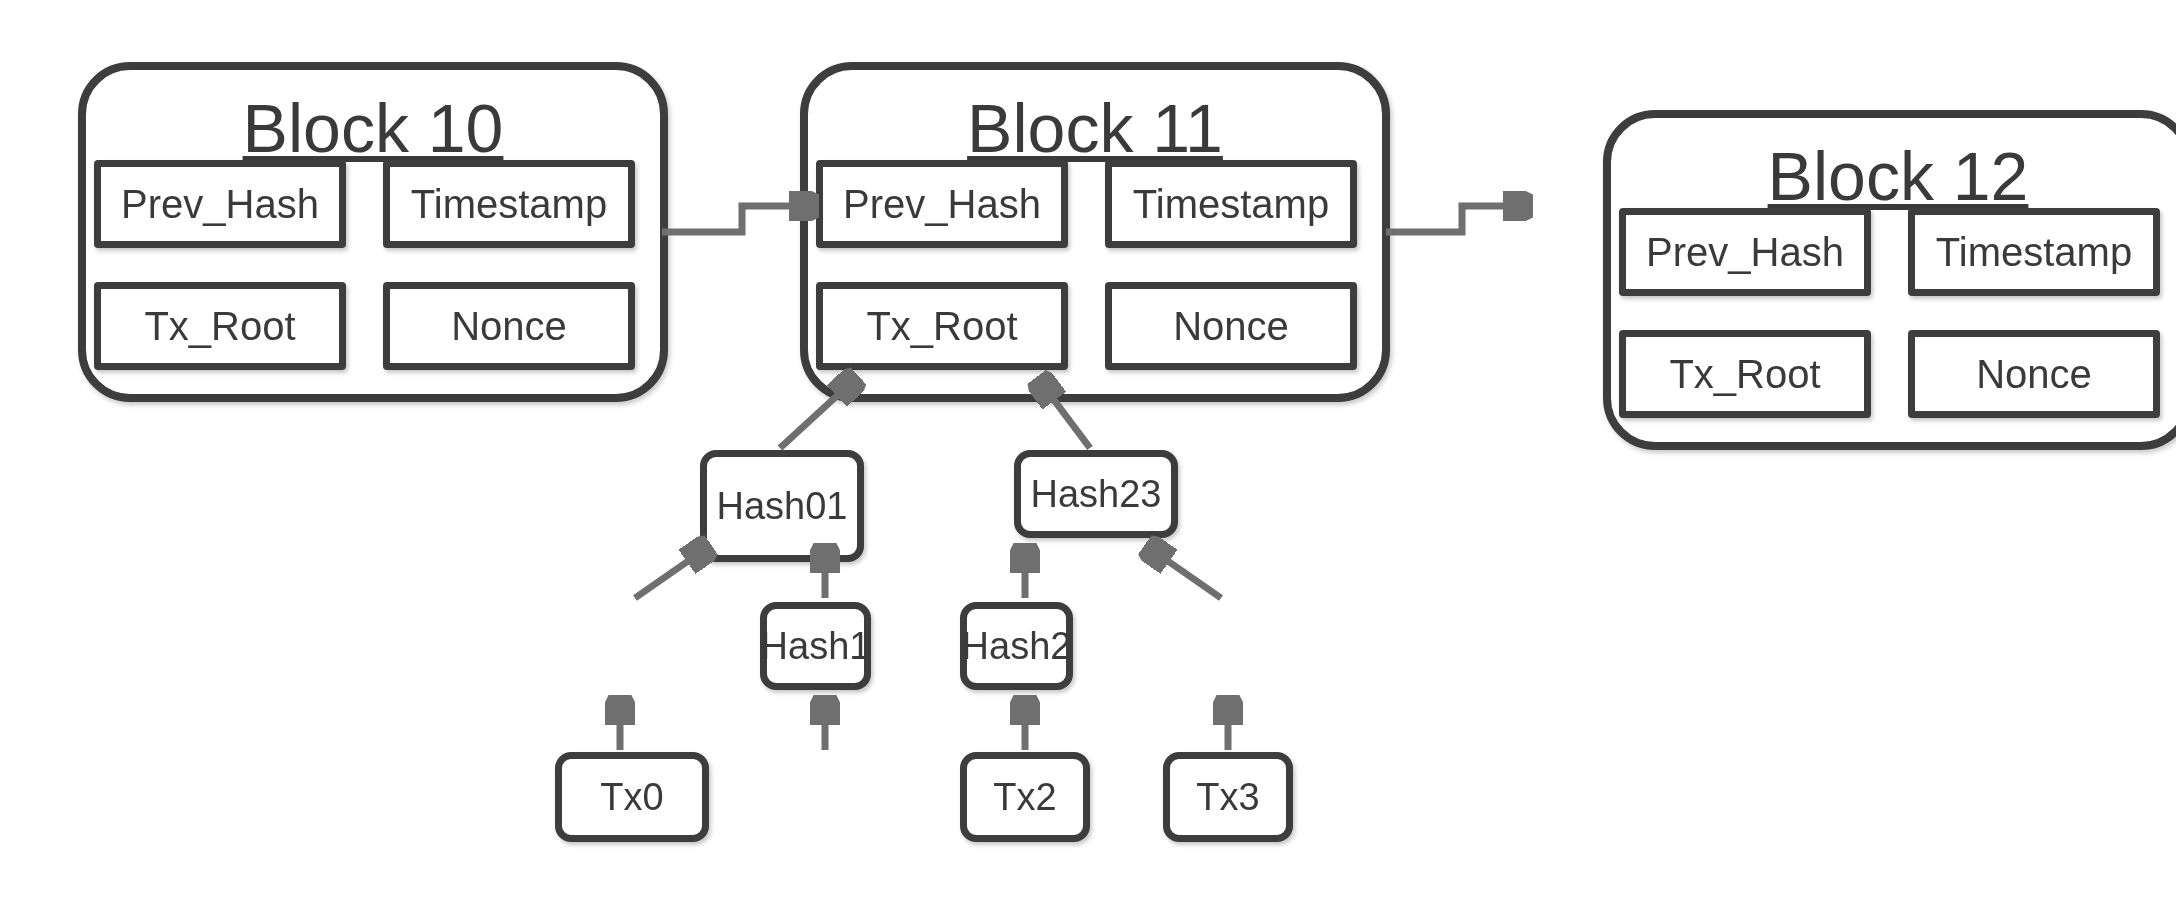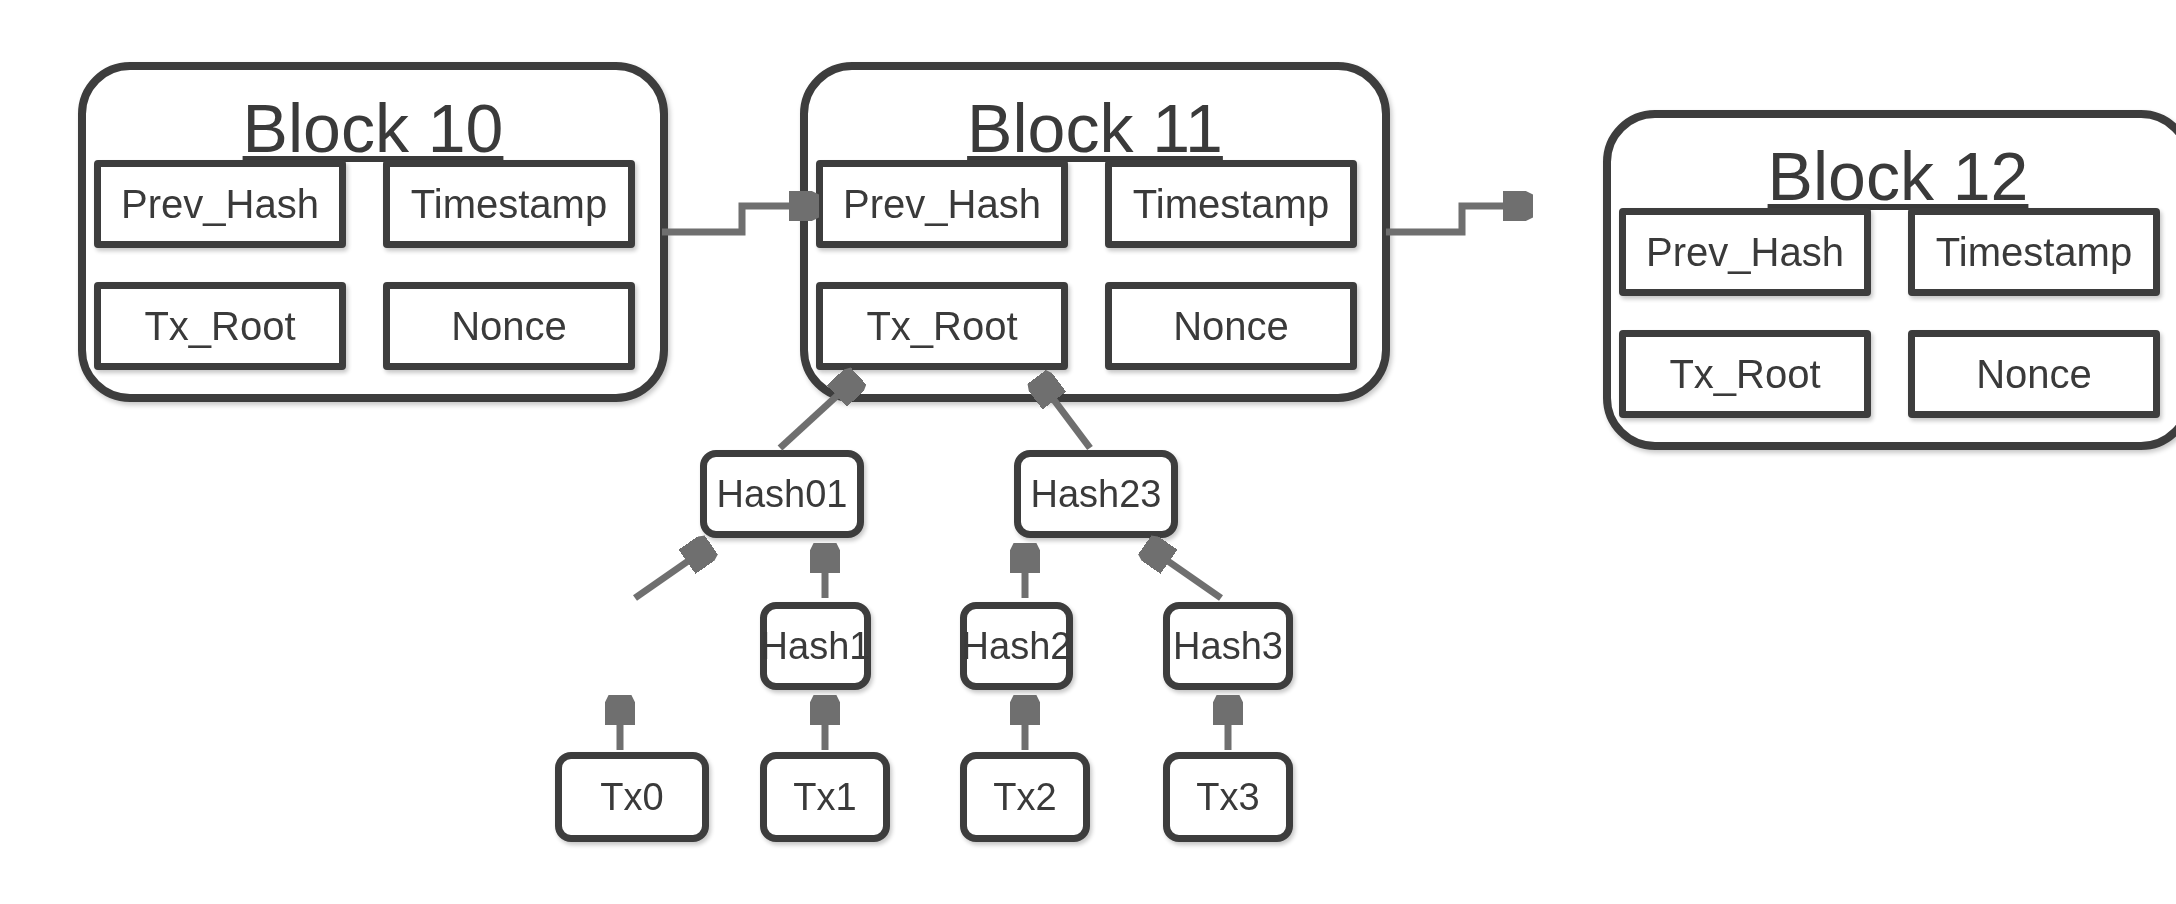--- a/index.html
+++ b/index.html
@@ -28,21 +28,21 @@
   .f-tr{left:297px;top:90px;}
   .f-bl{left:8px;top:212px;}
   .f-br{left:297px;top:212px;}
   .node{
     position:absolute;box-sizing:border-box;
     border:7px solid #3d3d3d;border-radius:16px;background:#ffffff;
     display:flex;align-items:center;justify-content:center;
     font-size:38px;white-space:nowrap;
     box-shadow:2px 3px 4px rgba(0,0,0,0.22);
   }
-  #n-hash01{left:700px;top:450px;width:164px;height:88px;text-align:center;}
+  #n-hash01{left:700px;top:450px;width:164px;height:112px;text-align:center;}
   #n-hash23{left:1014px;top:450px;width:164px;height:88px;}
   #n-hash0{left:555px;top:602px;width:130px;height:88px;}
   #n-hash1{left:760px;top:602px;width:111px;height:88px;}
   #n-hash2{left:960px;top:602px;width:113px;height:88px;}
   #n-hash3{left:1163px;top:602px;width:130px;height:88px;}
   #n-tx0{left:555px;top:752px;width:154px;height:90px;}
   #n-tx1{left:760px;top:752px;width:130px;height:90px;}
   #n-tx2{left:960px;top:752px;width:130px;height:90px;}
   #n-tx3{left:1163px;top:752px;width:130px;height:90px;}
   .arrows{
@@ -80,24 +80,22 @@
     <div class="field f-tr">Timestamp</div>
     <div class="field f-bl">Tx_Root</div>
     <div class="field f-br">Nonce</div>
   </div>
 
   <div class="node" id="n-hash01">Hash01</div>
   <div class="node" id="n-hash23">Hash23</div>
 
   <div class="node" id="n-hash1">Hash1</div>
   <div class="node" id="n-hash2">Hash2</div>
-  <div class="node" id="n-hash3">Hash3</div>
 
   <div class="node" id="n-tx0">Tx0</div>
-  <div class="node" id="n-tx1">Tx1</div>
   <div class="node" id="n-tx2">Tx2</div>
   <div class="node" id="n-tx3">Tx3</div>
 
   <svg class="arrows" viewBox="0 0 2176 904">
     <defs>
       <marker id="ah" viewBox="0 0 10 10" refX="7" refY="5" markerWidth="4.2" markerHeight="4.2" orient="auto">
         <path d="M0,0 L10,5 L0,10 Z" fill="#6f6f6f" stroke="none"></path>
       </marker>
     </defs>
 

